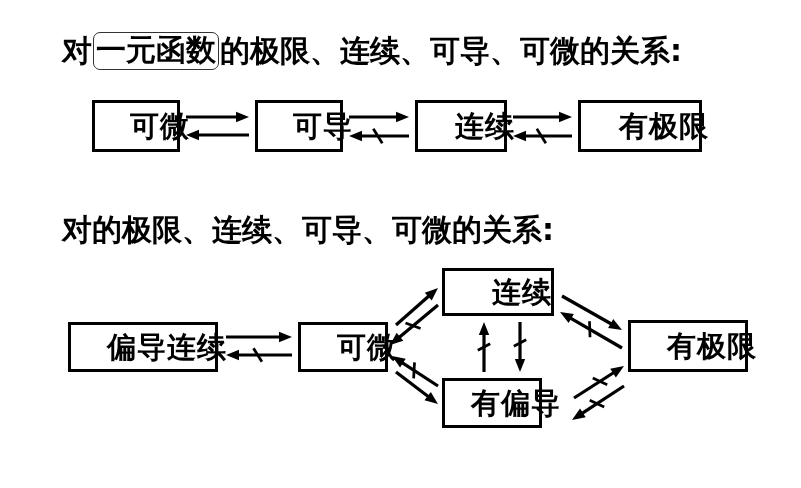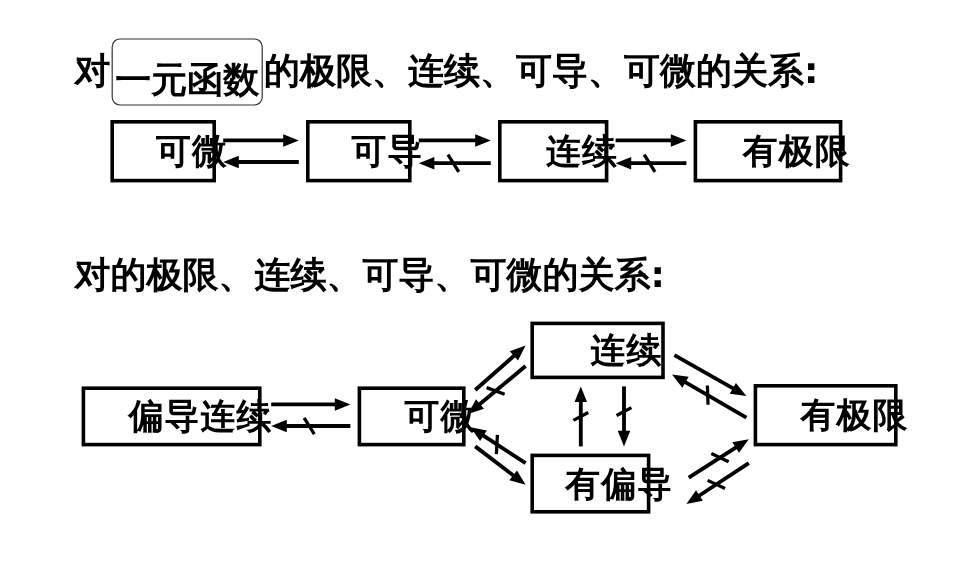--- a/index.html
+++ b/index.html
@@ -17,21 +17,21 @@
     letter-spacing:0px;
     display:flex;align-items:center;
   }
   #heading-1{left:62px;top:32px;}
   #heading-2{left:62px;top:215px;}
   .heading .plain{display:inline-block;}
   .heading .boxed{
     display:inline-block;
     border:1.6px solid #333;
     border-radius:7px;
-    padding:20px 2px 4px 2px;
+    padding:2px 2px 4px 2px;
     margin:0 1px;
     line-height:1;
   }
 
   
   .node{
     position:absolute;
     border:3px solid #000;
     background:#fff;
     box-sizing:border-box;

